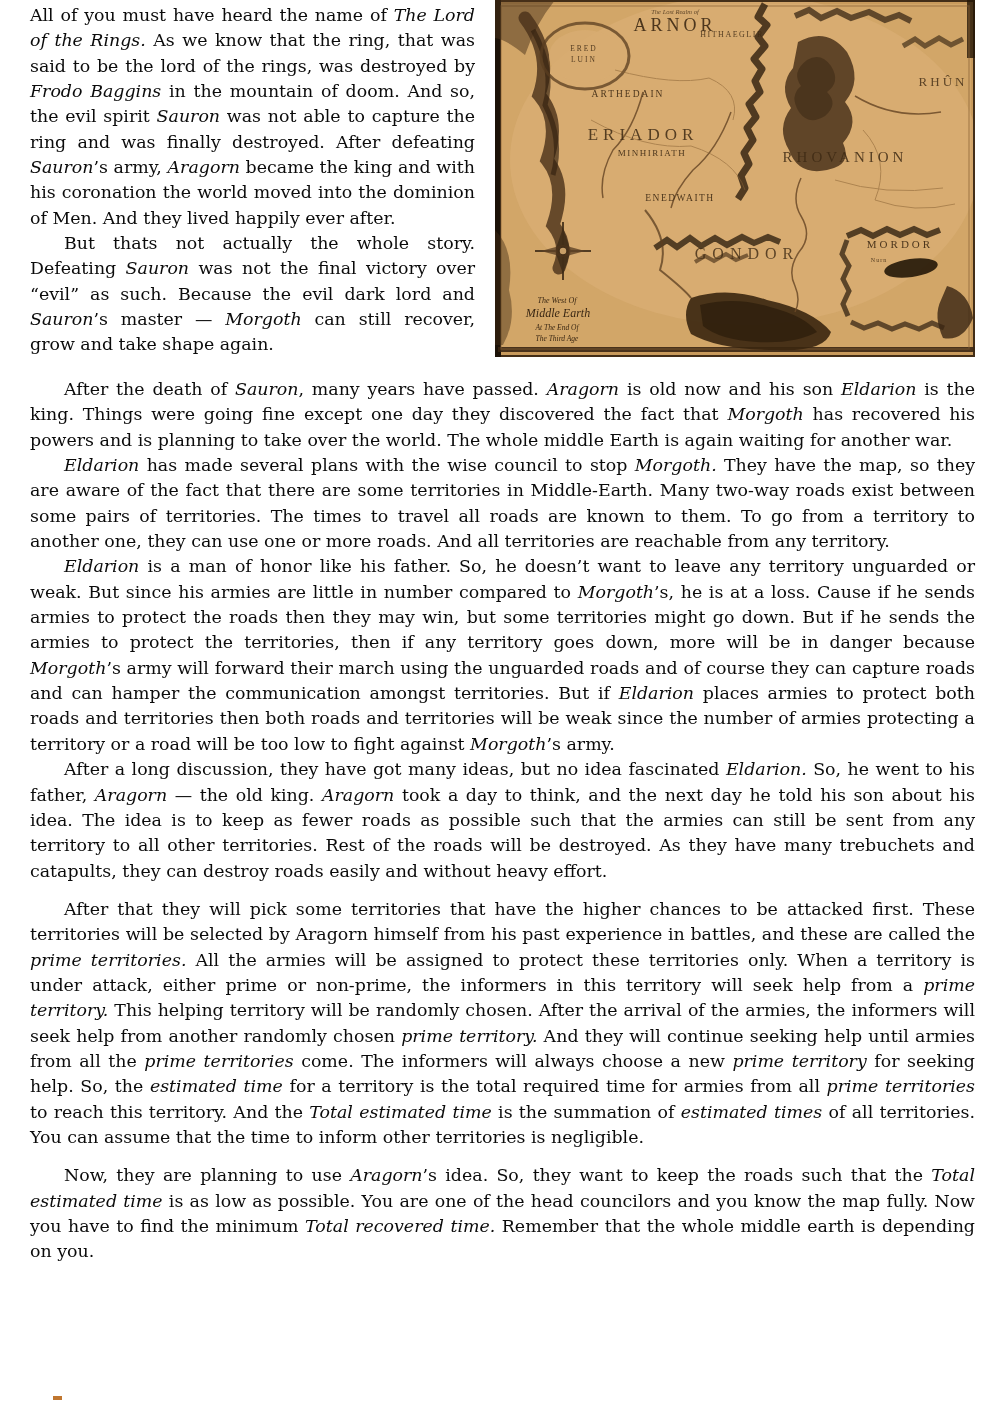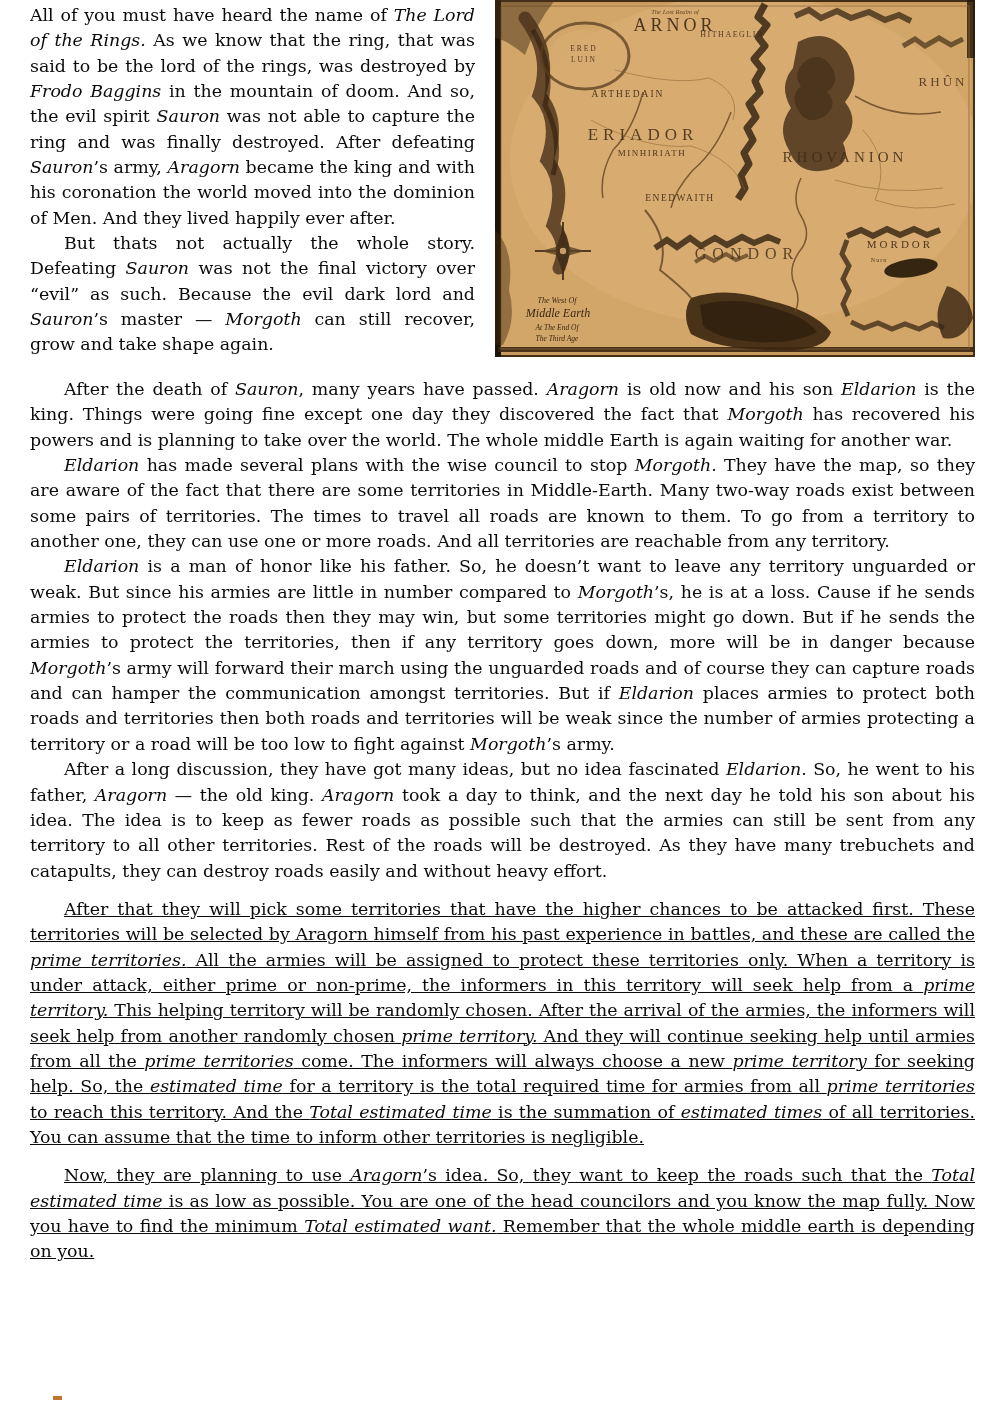--- a/index.html
+++ b/index.html
@@ -4,21 +4,21 @@
 <style>
   html,body{margin:0;padding:0;background:#ffffff;}
   .page{
     position:relative;width:1006px;height:1403px;background:#ffffff;overflow:hidden;
     font-family:"DejaVu Serif","Liberation Serif",serif;
     font-size:17.4px;line-height:25.35px;color:#0b0b0b;
   }
   .content{padding:3px 31px 0 30px;text-align:justify;hyphens:auto;}
   .content p{margin:0;text-indent:34px;}
   .content p.noindent{text-indent:0;}
-  .content p.spaced{margin-top:13px;text-decoration:underline;}
+  .content p.spaced{margin-top:13px;}
   .content p.clear{clear:right;}
   .map-figure{
     float:right;width:480px;height:357px;margin:-3px 0 20px 20px;
     padding:0;position:relative;
   }
   .map-figure svg{display:block;}
   .map-label{fill:#3e2a14;font-family:"Liberation Serif","DejaVu Serif",serif;}
   .map-caption{fill:#3a2713;font-style:italic;font-family:"Liberation Serif",serif;}
   .bottom-fragment{position:absolute;background:#c0762f;}
 </style>
@@ -126,17 +126,17 @@
       </svg>
     </figure>
 
   <p class="noindent">All of you must have heard the name of <i>The Lord of the Rings.</i> As we know that the ring, that was said to be the lord of the rings, was destroyed by <i>Frodo Baggins</i> in the mountain of doom. And so, the evil spirit <i>Sauron</i> was not able to capture the ring and was finally destroyed. After defeating <i>Sauron</i>’s army, <i>Aragorn</i> became the king and with his coronation the world moved into the dominion of Men. And they lived happily ever after.</p>
       <p>But thats not actually the whole story. Defeating <i>Sauron</i> was not the final victory over “evil” as such. Because the evil dark lord and <i>Sauron</i>’s master — <i>Morgoth</i> can still recover, grow and take shape again.</p>
       <p class="clear">After the death of <i>Sauron</i>, many years have passed. <i>Aragorn</i> is old now and his son <i>Eldarion</i> is the king. Things were going fine except one day they discovered the fact that <i>Morgoth</i> has recovered his powers and is planning to take over the world. The whole middle Earth is again waiting for another war.</p>
       <p><i>Eldarion</i> has made several plans with the wise council to stop <i>Morgoth.</i> They have the map, so they are aware of the fact that there are some territories in Middle-Earth. Many two-way roads exist between some pairs of territories. The times to travel all roads are known to them. To go from a territory to another one, they can use one or more roads. And all territories are reachable from any territory.</p>
       <p><i>Eldarion</i> is a man of honor like his father. So, he doesn’t want to leave any territory unguarded or weak. But since his armies are little in number compared to <i>Morgoth</i>’s, he is at a loss. Cause if he sends armies to protect the roads then they may win, but some territories might go down. But if he sends the armies to protect the territories, then if any territory goes down, more will be in danger because <i>Morgoth</i>’s army will forward their march using the unguarded roads and of course they can capture roads and can hamper the communication amongst territories. But if <i>Eldarion</i> places armies to protect both roads and territories then both roads and territories will be weak since the number of armies protecting a territory or a road will be too low to fight against <i>Morgoth</i>’s army.</p>
       <p>After a long discussion, they have got many ideas, but no idea fascinated <i>Eldarion.</i> So, he went to his father, <i>Aragorn</i> — the old king. <i>Aragorn</i> took a day to think, and the next day he told his son about his idea. The idea is to keep as fewer roads as possible such that the armies can still be sent from any territory to all other territories. Rest of the roads will be destroyed. As they have many trebuchets and catapults, they can destroy roads easily and without heavy effort.</p>
       <p class="spaced">After that they will pick some territories that have the higher chances to be attacked first. These territories will be selected by Aragorn himself from his past experience in battles, and these are called the <i>prime territories.</i> All the armies will be assigned to protect these territories only. When a territory is under attack, either prime or non-prime, the informers in this territory will seek help from a <i>prime territory.</i> This helping territory will be randomly chosen. After the arrival of the armies, the informers will seek help from another randomly chosen <i>prime territory.</i> And they will continue seeking help until armies from all the <i>prime territories</i> come. The informers will always choose a new <i>prime territory</i> for seeking help. So, the <i>estimated time</i> for a territory is the total required time for armies from all <i>prime territories</i> to reach this territory. And the <i>Total estimated time</i> is the summation of <i>estimated times</i> of all territories. You can assume that the time to inform other territories is negligible.</p>
-      <p class="spaced">Now, they are planning to use <i>Aragorn</i>’s idea. So, they want to keep the roads such that the <i>Total estimated time</i> is as low as possible. You are one of the head councilors and you know the map fully. Now you have to find the minimum <i>Total estimated want.</i> Remember that the whole middle earth is depending on you.</p>
+      <p class="spaced">Now, they are planning to use <i>Aragorn</i>’s idea. So, they want to keep the roads such that the <i>Total estimated time</i> is as low as possible. You are one of the head councilors and you know the map fully. Now you have to find the minimum <i>Total recovered time.</i> Remember that the whole middle earth is depending on you.</p>
     </div>
 
   <div class="bottom-fragment" style="left:53px;top:1396px;width:9px;height:4px;"></div>
 </div>
 
 </body></html>

